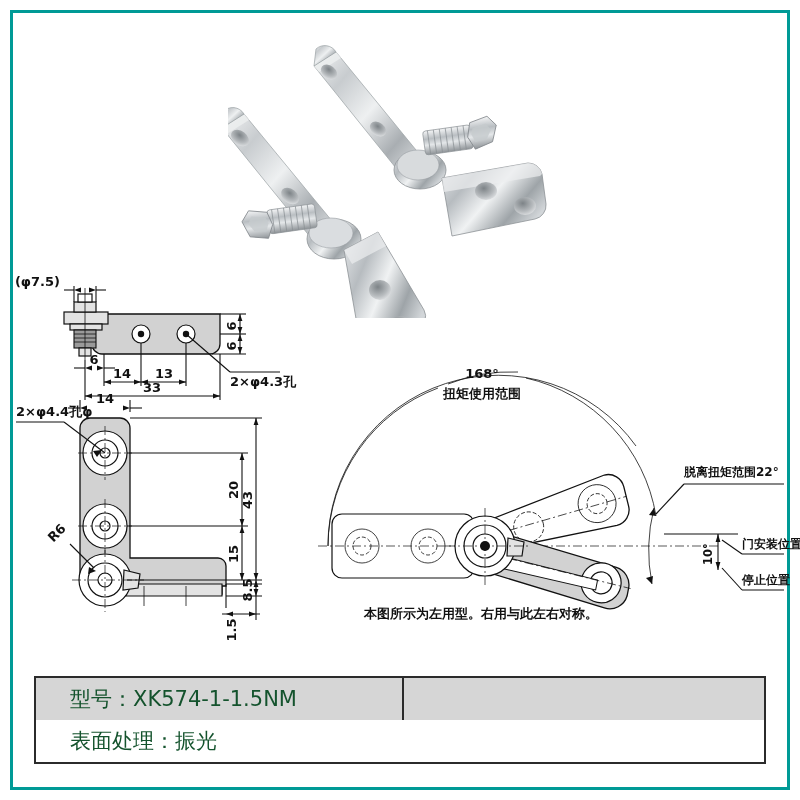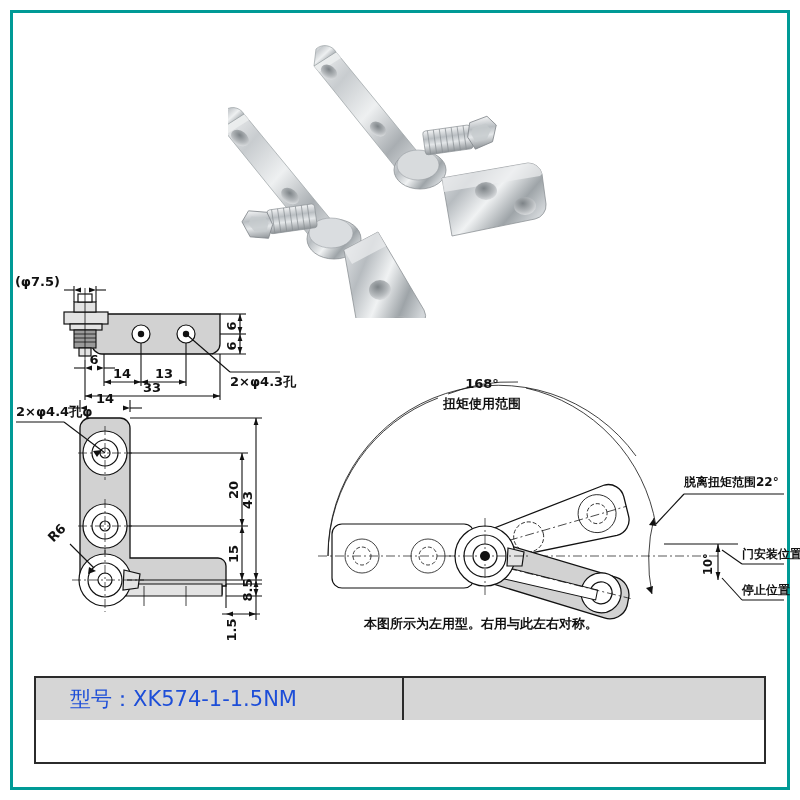--- a/index.html
+++ b/index.html
@@ -14,34 +14,34 @@
     position:absolute;left:10px;top:10px;width:780px;height:780px;
     border:3px solid #009a96;box-sizing:border-box;pointer-events:none;
   }
   
   .photo{position:absolute;left:228px;top:18px;width:360px;height:300px;}
   
   .dwg{position:absolute;}
   .dwg svg{display:block;overflow:visible;}
   #dwg-top{left:34px;top:268px;}
   #dwg-side{left:14px;top:408px;}
-  #dwg-angle{left:318px;top:366px;}
+  #dwg-angle{left:318px;top:356px;}
   
   .spec-table{
     position:absolute;left:34px;top:676px;width:732px;height:88px;
     border:2px solid #2b2b2b;box-sizing:border-box;
     display:flex;flex-direction:column;
   }
   .spec-row{display:flex;flex:1 1 50%;}
   .spec-row.head{background:#d6d6d6;}
   .spec-row.body{background:#ffffff;}
   .spec-cell{
     display:flex;align-items:center;
     padding-left:34px;box-sizing:border-box;
-    font-size:21px;color:#1d4ed8;white-space:nowrap;
+    font-size:21px;color:#14532d;white-space:nowrap;
     font-family:"DejaVu Sans","Liberation Sans",sans-serif;
   }
   .spec-cell.c1{width:368px;border-right:2px solid #2b2b2b;}
   .spec-cell.c2{flex:1;}
   
   text{font-family:"DejaVu Sans","Liberation Sans",sans-serif;fill:#111;}
   .dim{font-size:13px;font-weight:bold;}
   .dimsm{font-size:11.5px;font-weight:bold;}
   .cn{font-size:13px;font-weight:bold;}
   .cnsm{font-size:12px;font-weight:bold;}
@@ -399,16 +399,17 @@
 
       <text class="cn" x="46" y="262">本图所示为左用型。右用与此左右对称。</text>
     </svg>
   </div>
 
   <div class="spec-table">
     <div class="spec-row head">
       <div class="spec-cell c1">型号：XK574-1-1.5NM</div>
     </div>
     <div class="spec-row body">
+      <div class="spec-cell c2">表面处理：振光</div>
     </div>
   </div>
 
 </div>
 
 </body></html>

